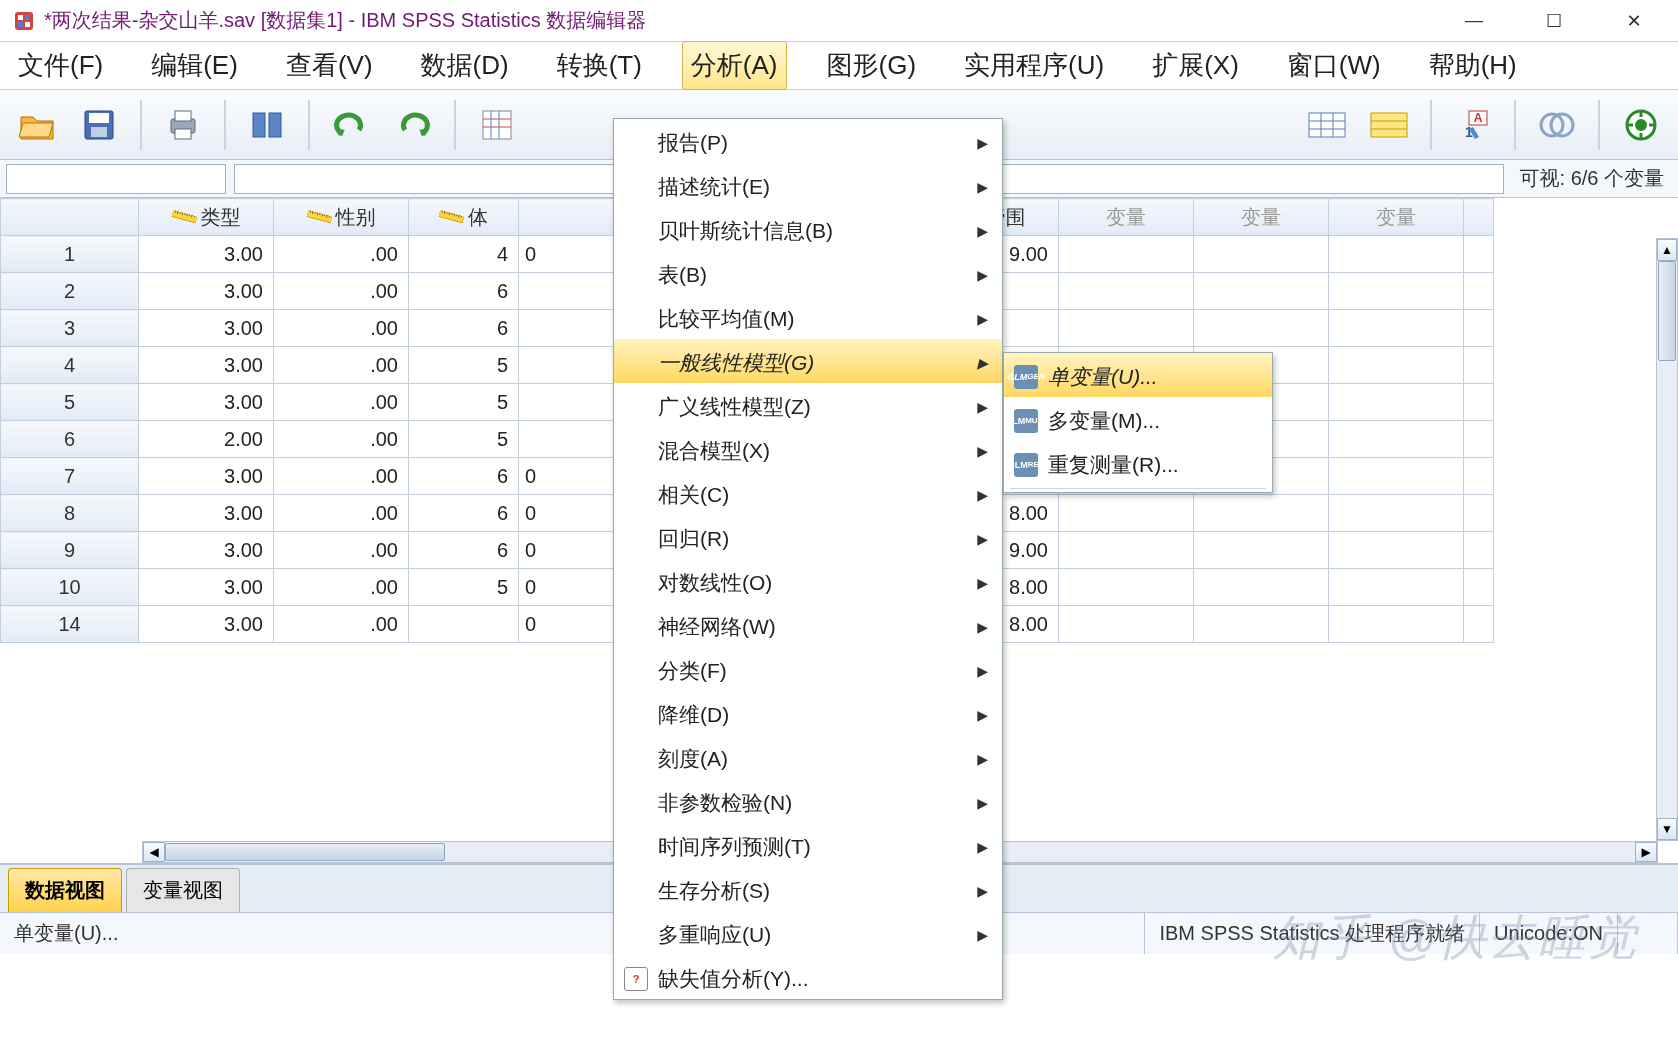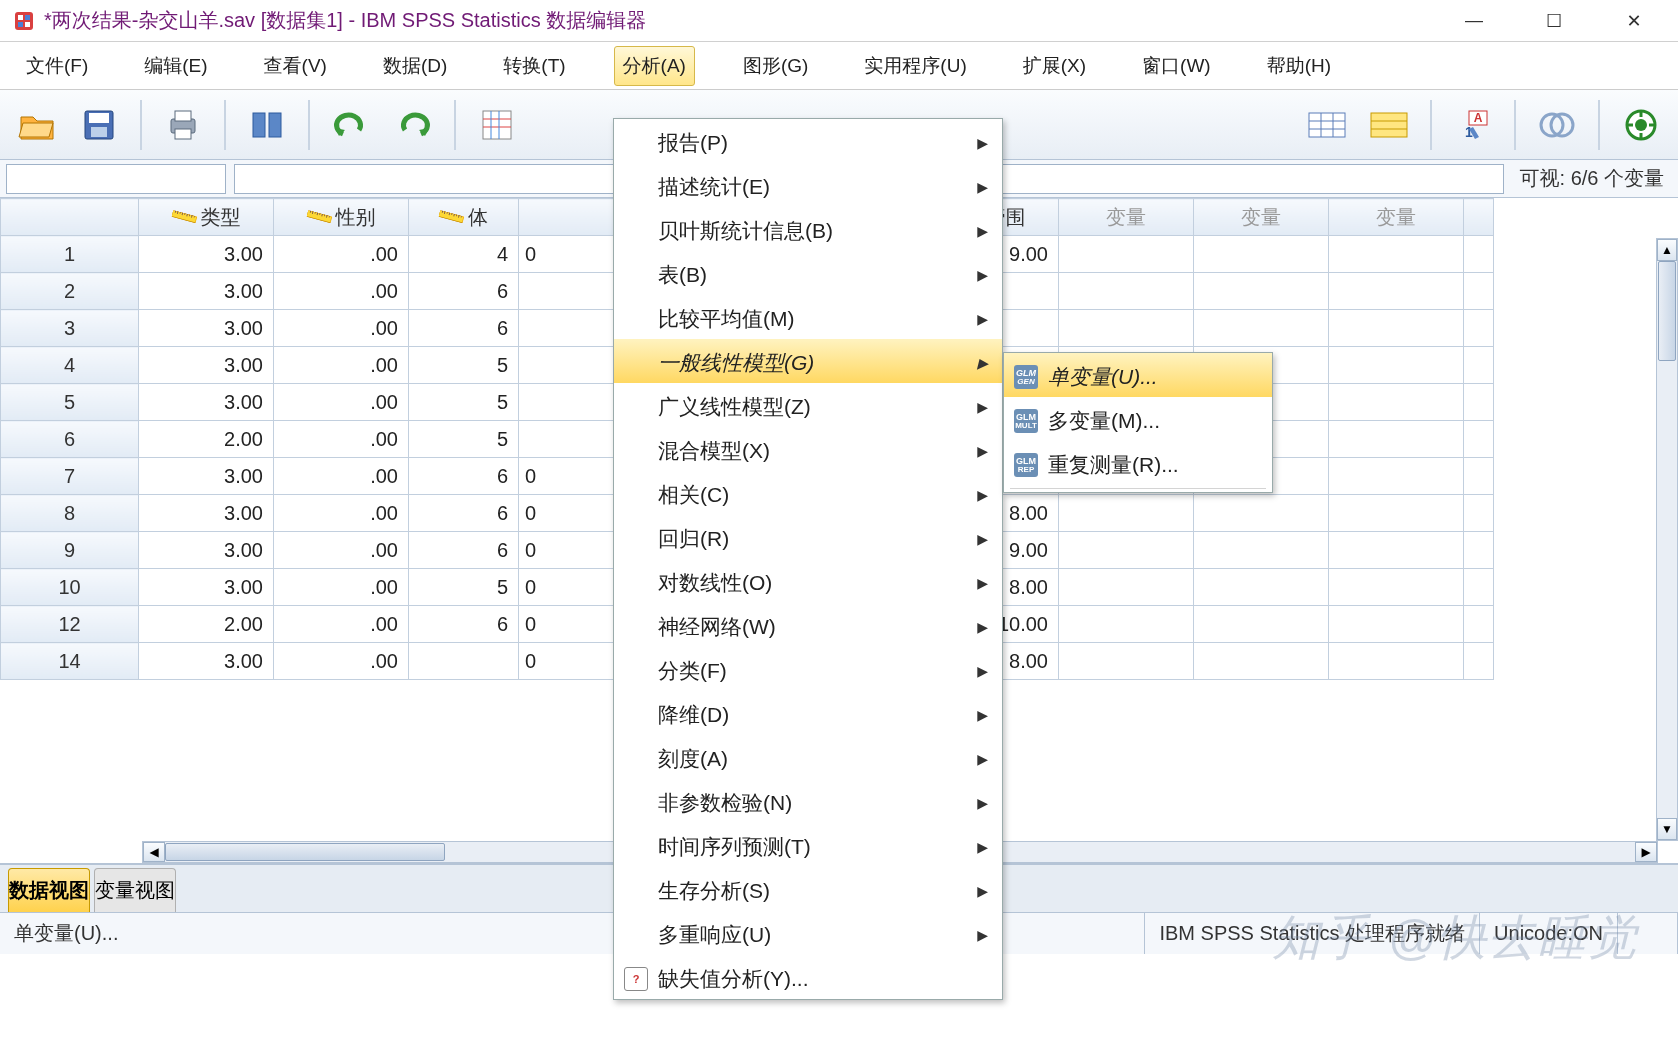--- a/index.html
+++ b/index.html
@@ -7,21 +7,21 @@
 
 
 .titlebar { height: 42px; background: #fff; border-bottom: 1px solid #d0d0d0; display: flex; align-items: center; padding: 0 4px; }
 .titlebar .app-icon { width: 24px; height: 24px; margin: 0 8px; display:flex; align-items:center; justify-content:center; }
 .titlebar .title { font-size: 20px; color: #701a75; flex: 1; }
 .titlebar .win-btns { display: flex; gap: 40px; padding-right: 20px; }
 .titlebar .win-btn { width: 40px; height: 30px; display:flex; align-items:center; justify-content:center; font-size: 18px; color:#333; }
 
 
 .menubar { height: 48px; background: #fff; border-bottom: 1px solid #ccc; display: flex; align-items: center; padding: 0 10px; gap: 32px; }
-.menubar .menu-item { font-size: 19px; color: #222; padding: 6px 8px; position: relative; margin-left: 8px; }
+.menubar .menu-item { font-size: 26px; color: #222; padding: 6px 8px; position: relative; }
 .menubar .menu-item.active { background: linear-gradient(#fff8d8, #ffe68a); border: 1px solid #d6b84a; border-radius: 3px; }
 
 
 .toolbar { height: 70px; background: linear-gradient(#fafcfe, #e8eef5); border-bottom: 1px solid #b5c4d6; display: flex; align-items: center; padding: 0 10px; gap: 8px; }
 .tool-btn { width: 54px; height: 54px; border: 1px solid transparent; border-radius: 4px; display:flex; align-items:center; justify-content:center; }
 .sep { width: 2px; height: 50px; background: #c8d4e2; margin: 0 6px; }
 
 
 .infobar { height: 38px; background: #f4f7fb; border-bottom: 1px solid #b5c4d6; display: flex; align-items: center; padding: 0 6px; gap: 8px; }
 .infobar .cell-ref { width: 220px; height: 30px; background: #fff; border: 1px solid #9fb2c8; }
@@ -48,28 +48,28 @@
 .vscroll { position: absolute; right: 0; top: 40px; bottom: 22px; width: 22px; background: #e9eef5; border:1px solid #b5c4d6; display:flex; flex-direction:column; }
 .vscroll .arrow { height: 22px; background: linear-gradient(#fafcfe,#dbe5f0); border:1px solid #9fb2c8; display:flex; align-items:center; justify-content:center; font-size:12px; }
 .vscroll .track { flex:1; position:relative; }
 .vscroll .thumb { position:absolute; top:0; height:100px; left:1px; right:1px; background: linear-gradient(90deg,#e9eef5,#c7d5e6); border:1px solid #8fa5c0; border-radius:2px; }
 
 
 .dropdown { position: absolute; background: #fff; border: 1px solid #9aa; box-shadow: 2px 3px 6px rgba(0,0,0,.25); z-index: 100; }
 .dropdown .dd-item { height: 44px; display: flex; align-items: center; padding: 4px 40px 0 44px; font-size: 21px; color: #222; position: relative; white-space: nowrap; }
 .dropdown .dd-item.hl { background: linear-gradient(#fff3c0, #ffd862); font-style: italic; }
 .dropdown .dd-item .arrow-r { position: absolute; right: 14px; font-size: 14px; color: #333; }
-.dropdown .dd-item .dd-icon { position:absolute; left:10px; width:24px; height:24px; display:flex; align-items:center; justify-content:center; font-size:11px; font-weight:bold; background:#6b8fb5; color:#fff; border-radius:3px; line-height:1; flex-direction:column; }
+.dropdown .dd-item .dd-icon { position:absolute; left:10px; width:24px; height:24px; display:flex; align-items:center; justify-content:center; font-size:11px; font-weight:bold; background:#6b8fb5; color:#fff; border-radius:3px; line-height:1; flex-direction:row; }
 .dropdown .dd-sep { height:1px; background:#d4d4d4; margin:3px 6px; }
 .dd-analyze { left: 613px; top: 118px; width: 390px; }
 .dd-glm { left: 1003px; top: 352px; width: 270px; }
 
 
 .viewtabs { height: 48px; background: #e6ecf3; border-top: 1px solid #b5c4d6; display:flex; align-items:flex-end; padding-left:8px; gap:4px; }
-.viewtab { padding: 8px 0; font-size: 20px; border:1px solid #b0b0b0; border-bottom:none; border-radius: 4px 4px 0 0; background:#e6e6e6; }
+.viewtab { padding: 8px 16px; font-size: 20px; border:1px solid #b0b0b0; border-bottom:none; border-radius: 4px 4px 0 0; background:#e6e6e6; }
 .viewtab.active { background: linear-gradient(#ffe9a6,#ffd24d); font-weight:bold; border-color:#c79a00; }
 
 
 .statusbar { height: 42px; background: #f4f7fb; border-top: 1px solid #b5c4d6; display:flex; align-items:center; font-size:20px; color:#333; }
 .statusbar .seg { padding: 0 14px; border-right: 1px solid #b5c4d6; height:100%; display:flex; align-items:center; }
 .statusbar .flex { flex:1; }
 
 
 .watermark { position: absolute; right: 40px; bottom: 80px; font-size: 48px; color: rgba(120,140,170,.35); font-style: italic; font-weight: 300; pointer-events: none; letter-spacing: 2px; }
 </style>
@@ -355,32 +355,20 @@
           <td>.00</td>
           <td>5</td>
           <td style="text-align:left;padding-left:6px">0</td>
           <td>8.00</td>
           <td></td>
           <td></td>
           <td></td>
           <td></td>
         </tr>
         <tr>
-          <th>12</th>
-          <td>2.00</td>
-          <td>.00</td>
-          <td>6</td>
-          <td style="text-align:left;padding-left:6px">0</td>
-          <td>10.00</td>
-          <td></td>
-          <td></td>
-          <td></td>
-          <td></td>
-        </tr>
-        <tr>
           <th>14</th>
           <td>3.00</td>
           <td>.00</td>
           <td></td>
           <td style="text-align:left;padding-left:6px">0</td>
           <td>8.00</td>
           <td></td>
           <td></td>
           <td></td>
           <td></td>

